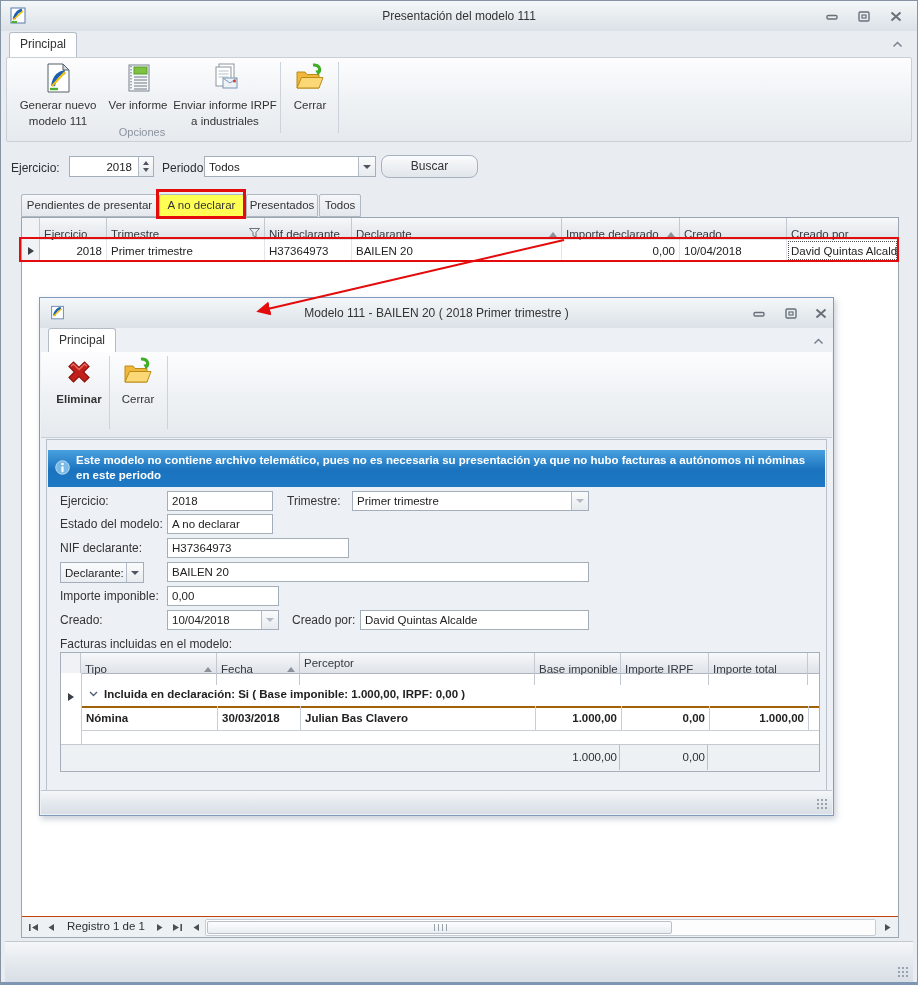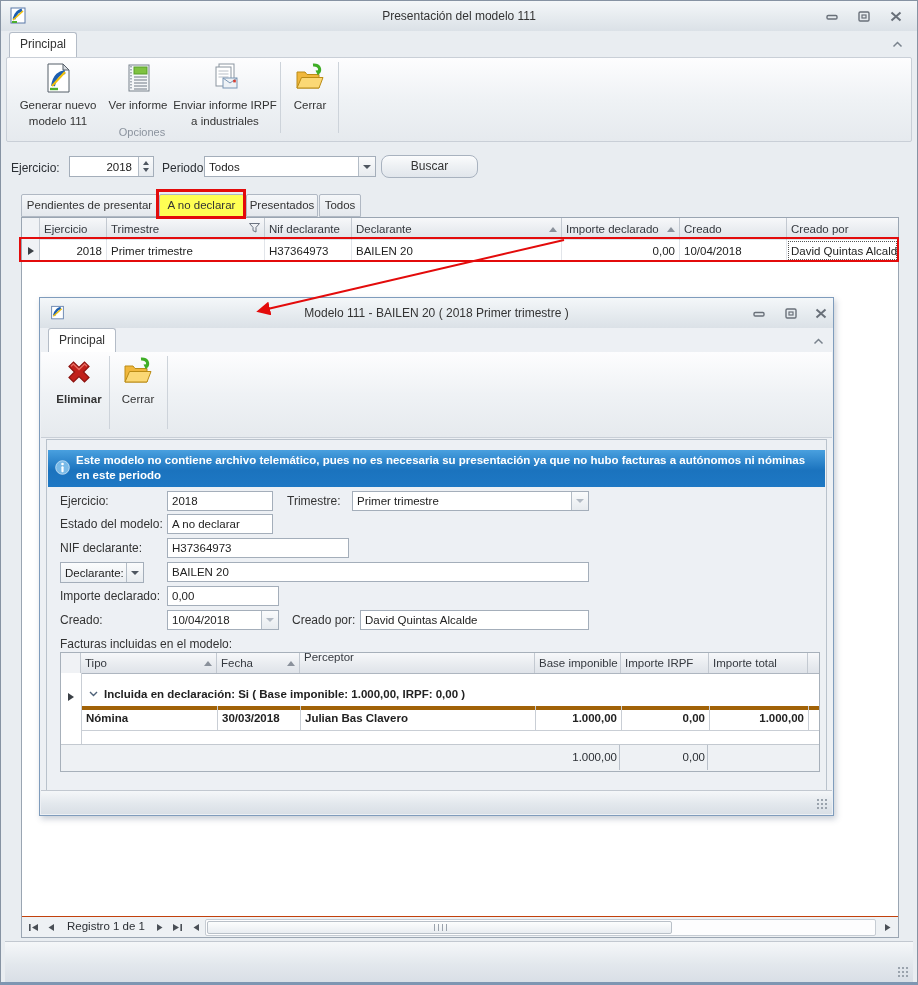--- a/index.html
+++ b/index.html
@@ -30,21 +30,21 @@
   .tri-down-s{width:0;height:0;border-left:3px solid transparent;border-right:3px solid transparent;border-top:4px solid #4e5660;}
   .btn{background:linear-gradient(180deg,#fbfcfd,#eef1f4 45%,#e1e6ec);border:1px solid #a8b2bf;border-radius:8px;
     text-align:center;font-size:12px;color:#333;box-sizing:border-box;}
   .vtab{position:absolute;top:193px;height:23px;background:linear-gradient(180deg,#f5f7f9,#e4e8ed);
     border:1px solid #b0b8c3;border-radius:2px 2px 0 0;box-sizing:border-box;text-align:center;
     font-size:11.5px;color:#333;line-height:21px;}
   .vtab.active{background:#ffff54;}
   .gridpanel{left:20px;top:216px;width:878px;height:721px;background:#fff;border:1px solid #9aa5b2;box-sizing:border-box;}
   .ghead{position:absolute;left:0;top:0;right:0;height:22px;display:flex;
     background:linear-gradient(180deg,#f7f8fa,#e9ecf0 55%,#dfe3e9);border-bottom:1px solid #aeb6c0;}
-  .ghc{border-right:1px solid #c3c9d1;box-sizing:border-box;padding:10px 4px;display:flex;align-items:center;
+  .ghc{border-right:1px solid #c3c9d1;box-sizing:border-box;padding:16px 4px;display:flex;align-items:center;
     font-size:11.5px;color:#35393f;overflow:hidden;white-space:nowrap;}
   .grow{position:absolute;left:0;right:0;display:flex;background:#fff;}
   .gc{box-sizing:border-box;padding:0 4px;display:flex;align-items:center;font-size:11.5px;color:#222;
     overflow:hidden;white-space:nowrap;border-right:1px solid #e2e5ea;}
   .marker{background:#f0f2f5;border-right:1px solid #c3c9d1;display:flex;align-items:center;justify-content:center;}
   .rowmark{width:0;height:0;border-top:4px solid transparent;border-bottom:4px solid transparent;border-left:6px solid #3a3f45;}
   .sortasc{width:0;height:0;border-left:4px solid transparent;border-right:4px solid transparent;border-bottom:5px solid #8a919b;margin-left:auto;}
   .num{justify-content:flex-end;}
   .navrow{position:absolute;left:0;right:0;bottom:0;height:20px;background:#eef1f4;border-top:1px solid #c2410c;}
   .navico{position:absolute;top:3px;width:16px;height:14px;display:flex;align-items:center;justify-content:center;}
@@ -349,21 +349,21 @@
     <div class="abs field" style="left:127px;top:216px;width:106px;height:20px;">A no declarar</div>
     <div class="flabel" style="left:20px;top:243px;">NIF declarante:</div>
     <div class="abs field" style="left:127px;top:240px;width:182px;height:20px;">H37364973</div>
     <div class="abs field" style="left:20px;top:264px;width:84px;height:21px;background:linear-gradient(180deg,#fbfcfd,#e9edf1);">
       <div style="font-size:11.5px;">Declarante:</div>
       <div class="combo-arrow">
           <div class="tri-down"></div>
         </div>
     </div>
     <div class="abs field" style="left:127px;top:264px;width:422px;height:20px;">BAILEN 20</div>
-    <div class="flabel" style="left:20px;top:291px;">Importe declarado:</div>
+    <div class="flabel" style="left:20px;top:291px;">Importe imponible:</div>
     <div class="abs field" style="left:127px;top:288px;width:112px;height:20px;">0,00</div>
     <div class="flabel" style="left:20px;top:315px;">Creado:</div>
     <div class="abs field" style="left:127px;top:312px;width:112px;height:20px;">
       <div>10/04/2018</div>
       <div class="combo-arrow">
           <div class="tri-down dis"></div>
         </div>
     </div>
     <div class="flabel" style="left:252px;top:315px;">Creado por:</div>
     <div class="abs field" style="left:320px;top:312px;width:229px;height:20px;">David Quintas Alcalde</div>
@@ -391,21 +391,21 @@
             <span>Importe IRPF</span>
           </div>
         <div class="ghc" style="width:99px;">
             <span>Importe total</span>
           </div>
         <div class="ghc" style="flex:1;border-right:none;"></div>
       </div>
       <div class="abs" style="left:0;top:20px;bottom:26px;width:20px;border-right:1px solid #c9ced5;background:#fff;">
         <div class="rowmark" style="margin:20px auto 0 auto;"></div>
       </div>
-      <div class="abs" style="left:21px;right:0;top:28px;height:25px;border-bottom:4px solid #a16207;display:flex;align-items:center;font-weight:bold;font-size:11.5px;color:#222;">
+      <div class="abs" style="left:21px;right:0;top:28px;height:25px;border-bottom:2px solid #a16207;display:flex;align-items:center;font-weight:bold;font-size:11.5px;color:#222;">
         <span class="chev" style="width:22px;">
             <svg width="9" height="6" viewBox="0 0 9 6">
               <path d="M1 1 L4.5 4.5 L8 1" fill="none" stroke="#4e6largeur178" stroke-width="1.4"></path>
               <path d="M1 1 L4.5 4.5 L8 1" fill="none" stroke="#4e6178" stroke-width="1.4"></path>
             </svg>
           </span>
         <span>Incluida en declaración: Si ( Base imponible: 1.000,00,  IRPF: 0,00 )</span>
       </div>
       <div class="abs" style="left:21px;right:0;top:53px;height:24px;display:flex;font-weight:bold;border-bottom:1px solid #c9ced5;">
         <div class="gc" style="width:136px;border-right:1px solid #c9ced5;">Nómina</div>

